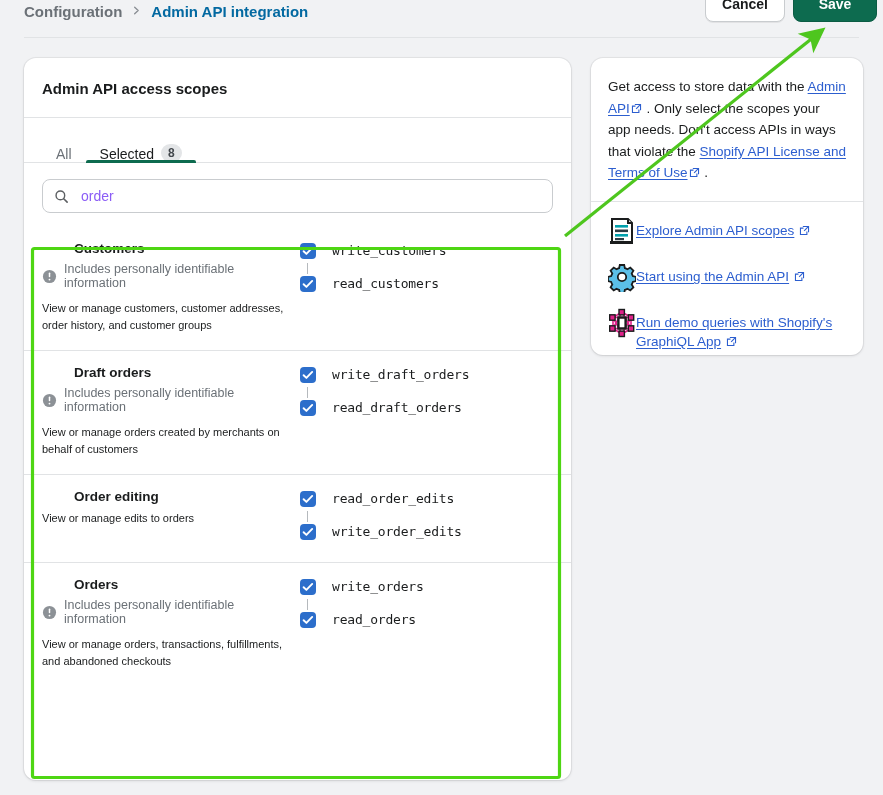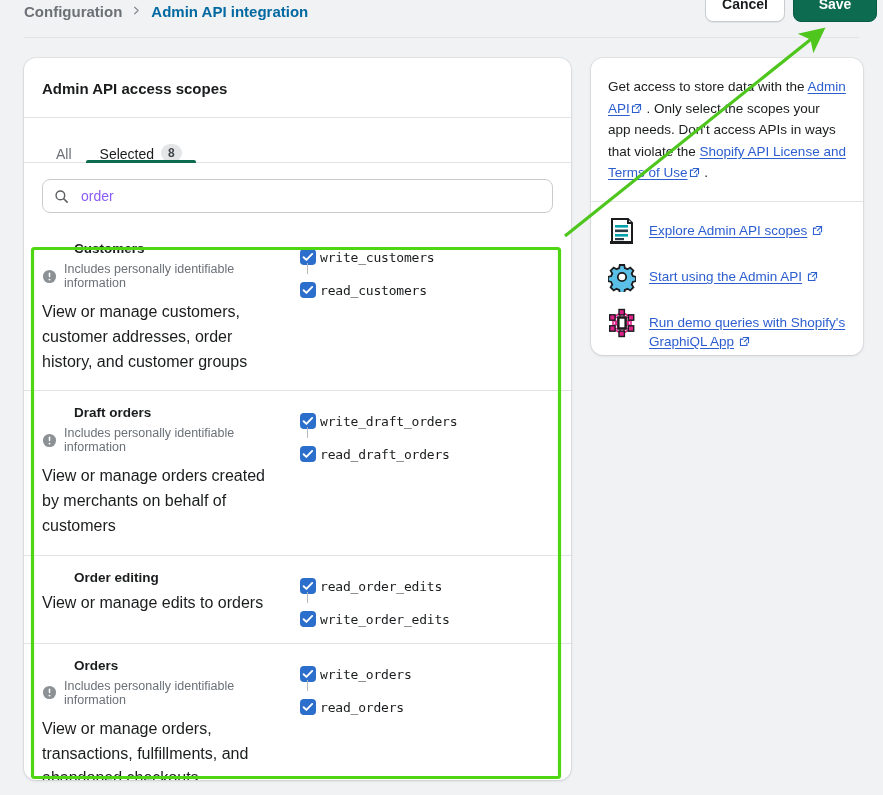--- a/index.html
+++ b/index.html
@@ -112,25 +112,25 @@
   .scope-row:last-child { border-bottom: none; }
   .scope-left { width: 258px; flex: none; padding-right: 14px; }
   .scope-name {
     font-size: 13.5px; font-weight: 700; color: #1a1c1d; margin-bottom: 6px; margin-left: 32px;
   }
   .pii {
     display: flex; align-items: center; gap: 7px;
     font-size: 12.5px; color: #6b7177; margin-bottom: 10px;
   }
   .pii-icon { width: 15px; height: 15px; flex: none; }
-  .scope-desc { font-size: 16px; color: #1a1c1d; line-height: 1.55; }
+  .scope-desc { font-size: 11px; color: #1a1c1d; line-height: 1.55; }
 
   .scope-right { position: relative; padding-top: 2px; }
   .perm {
-    display: flex; align-items: flex-end; gap: 4px; height: 22px;
+    display: flex; align-items: flex-start; gap: 16px; height: 22px;
   }
   .perm + .perm { margin-top: 11px; }
   .cbx {
     width: 16px; height: 16px; border-radius: 4px; background: #2c6ecb;
     flex: none; position: relative; cursor: pointer;
   }
   .cbx svg { position: absolute; left: 2px; top: 2px; }
   .perm-label {
     font-family: "DejaVu Sans Mono", monospace;
     font-size: 13px; color: #1a1c1d; letter-spacing: -0.2px;
@@ -155,21 +155,21 @@
     text-underline-offset: 2px; cursor: pointer;
   }
   .ext {
     display: inline-block; width: 11px; height: 11px;
     vertical-align: -1px; margin: 0 1px;
   }
   .ext svg { display: block; }
 
   .res-list { padding: 14px 17px 16px 17px; }
   .res-item {
-    display: flex; align-items: flex-start; gap: 13px; margin-bottom: 16px;
+    display: flex; align-items: flex-start; margin-bottom: 16px;
   }
   .res-item:last-child { margin-bottom: 16px; }
   .res-ico { width: 28px; height: 30px; flex: none; }
   .res-text {
     font-size: 13.5px; line-height: 1.38; padding-top: 6px;
   }
 
   
   .anno { position: absolute; left: 0; top: 0; width: 883px; height: 795px;
           pointer-events: none; }

